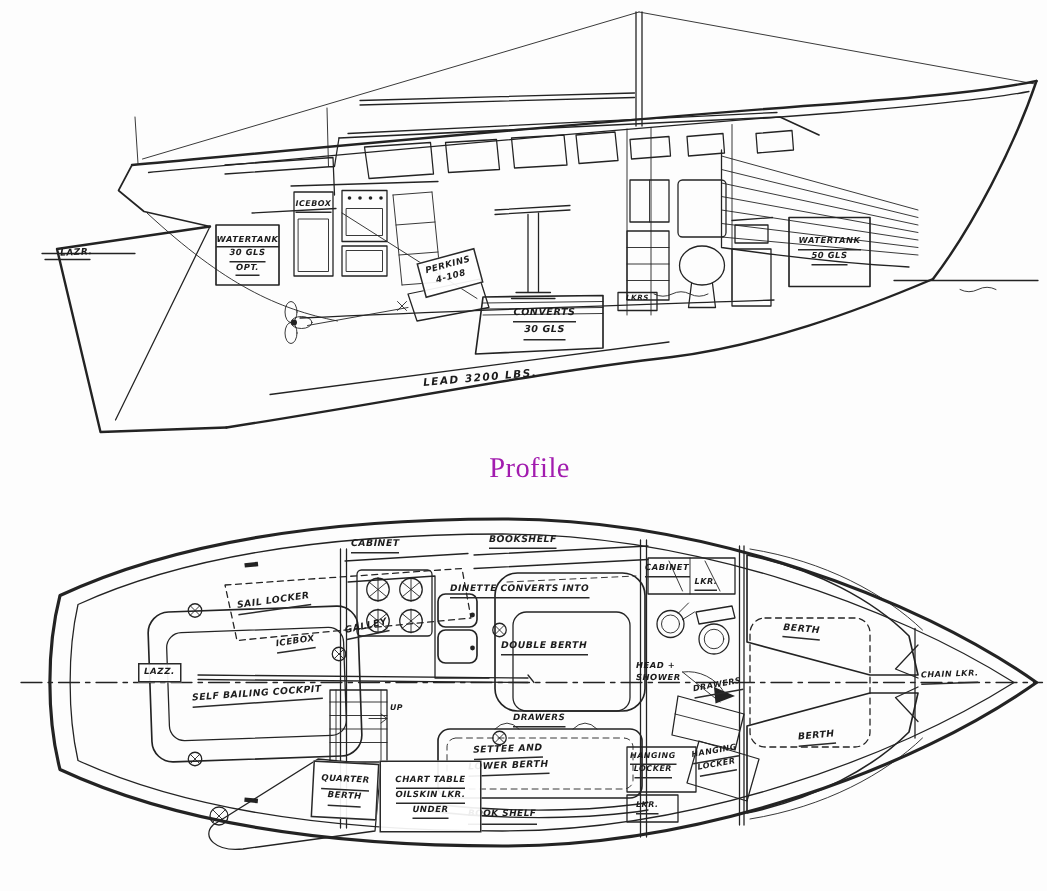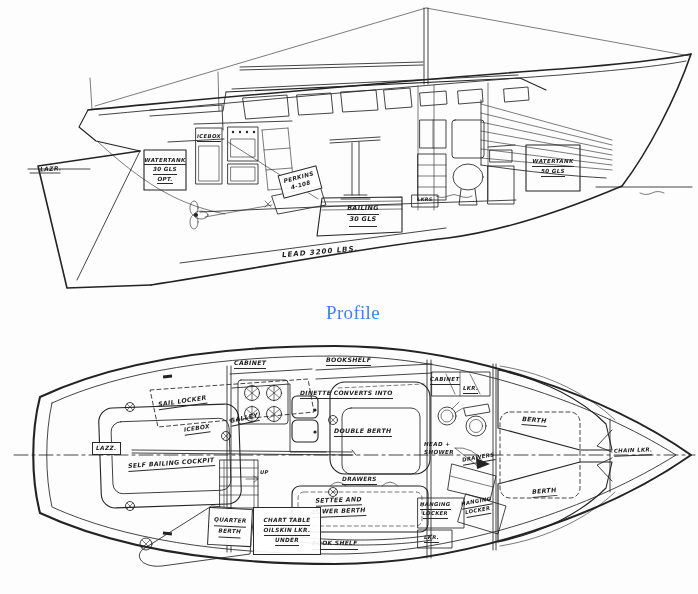--- a/index.html
+++ b/index.html
@@ -9,21 +9,21 @@
   svg .ln{stroke:#232323;fill:none;stroke-linecap:round;stroke-linejoin:round;}
   .w05{stroke-width:.6}.w08{stroke-width:.85}.w1{stroke-width:1.1}.w15{stroke-width:1.6}.w2{stroke-width:2.1}
   .dash{stroke-dasharray:4 3}.dd{stroke-dasharray:14 4 3 4}
   .fillink{fill:#232323;stroke:none}
   .lbl{position:absolute;font:italic 600 6.5px "DejaVu Sans",sans-serif;color:#1c1c1c;
        display:flex;flex-direction:column;align-items:center;justify-content:center;
        line-height:1.55;white-space:nowrap;letter-spacing:.35px;z-index:5;}
   .box{border:1px solid #2a2a2a;background:rgba(255,255,255,.92);}
   .u{border-bottom:1px solid #2a2a2a;padding-bottom:.5px;}
   .caption{position:absolute;font:400 19px "Liberation Serif","DejaVu Serif",serif;
-           color:#3b82f6;letter-spacing:.3px;z-index:5;}
+           color:#a21caf;letter-spacing:.3px;z-index:5;}
 </style>
 </head>
 <body>
 
 <div id="canvas">
 
 <svg width="698" height="594" viewBox="0 0 698 594">
   <defs>
     <pattern id="hx" width="5" height="5" patternUnits="userSpaceOnUse" patternTransform="rotate(45)">
       <line x1="0" y1="0" x2="0" y2="5" stroke="#2a2a2a" stroke-width="1"></line>
@@ -255,21 +255,21 @@
 <div class="lbl" style="left:197px;top:132px;font-size:5.3px">
   <span class="u">ICEBOX</span>
 </div>
 
 <div class="lbl box" style="left:280px;top:170px;width:38px;height:22px;font-size:5.8px;transform:rotate(-15deg);line-height:1.3">
   <span>PERKINS</span>
   <span>4-108</span>
 </div>
 
 <div class="lbl" style="left:330px;top:204px;width:66px;font-size:6.4px">
-  <span class="u">BAILING</span>
+  <span class="u">CONVERTS</span>
   <span class="u">30 GLS</span>
 </div>
 
 <div class="lbl" style="left:282px;top:247px;font-size:7px;transform:rotate(-5deg);letter-spacing:1px">
   <span>LEAD  3200 LBS.</span>
 </div>
 
 <div class="lbl" style="left:528px;top:150px;width:50px;height:34px;font-size:5.6px;line-height:1.6">
   <span class="u">WATERTANK</span>
   <span class="u">50 GLS</span>

